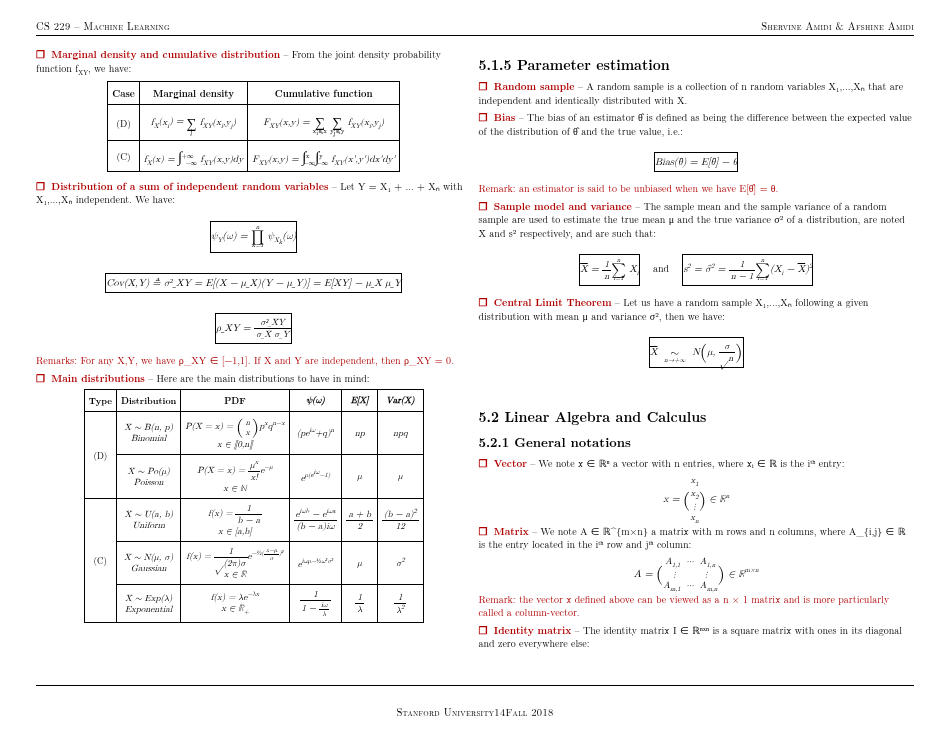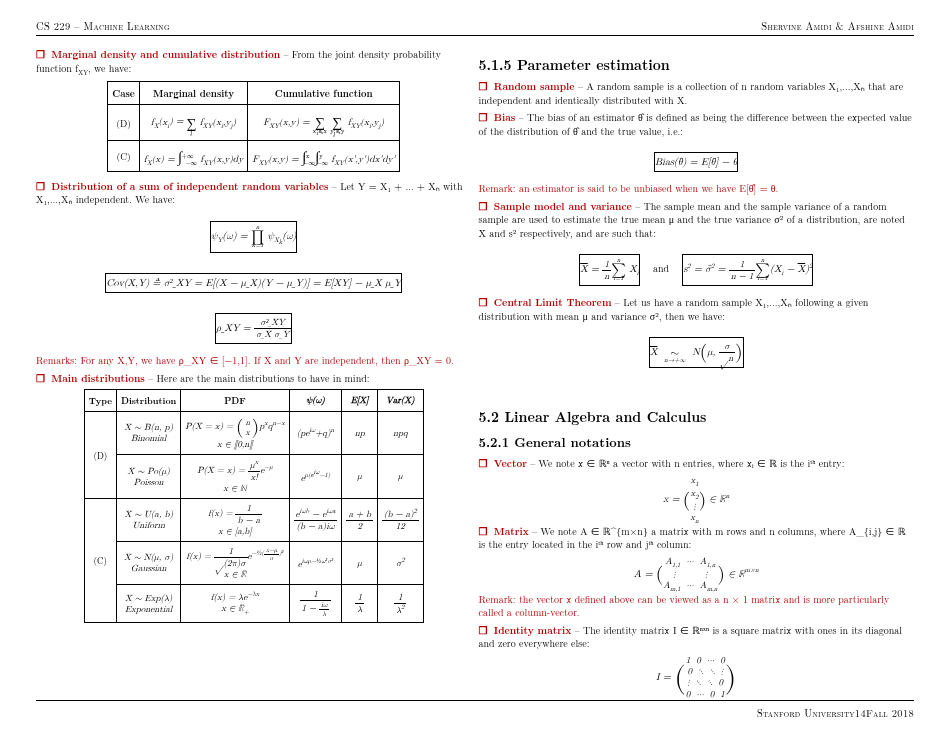--- a/index.html
+++ b/index.html
@@ -23,26 +23,26 @@
     justify-content: space-between;
     font-variant: small-caps;
     font-size: 10.5px;
     letter-spacing: 0.3px;
     border-bottom: 0.5px solid #000;
     padding-bottom: 2px;
     margin-bottom: 12px;
   }
   .footer {
     display: flex;
-    justify-content: flex-end;
+    justify-content: center;
     font-variant: small-caps;
     font-size: 10.5px;
     letter-spacing: 0.3px;
     border-top: 0.5px solid #000;
-    padding-top: 4px;
+    padding-top: 18px;
     margin-top: auto;
   }
   .cols {
     display: flex;
     gap: 7px;
     flex: 1;
   }
   .col {
     flex: 1;
     min-width: 0;
@@ -307,23 +307,20 @@
       <div class="centered math">
         <i>A</i> = <span class="bigp">(</span><span class="matrix"><i>A</i><sub>1,1</sub>&nbsp;&nbsp;···&nbsp;&nbsp;<i>A</i><sub>1,<i>n</i></sub><br>⋮&nbsp;&nbsp;&nbsp;&nbsp;&nbsp;&nbsp;&nbsp;&nbsp;&nbsp;&nbsp;⋮<br><i>A<sub>m,1</sub></i>&nbsp;&nbsp;···&nbsp;&nbsp;<i>A<sub>m,n</sub></i></span><span class="bigp">)</span> ∈ ℝ<sup><i>m</i>×<i>n</i></sup>
       </div>
       <div class="remark">Remark: the vector x defined above can be viewed as a n × 1 matrix and is more particularly called a column-vector.</div>
 
       <div class="para">
         <span class="bullet">❐</span>
         <span class="term">Identity matrix</span>
         <span> – The identity matrix I ∈ ℝⁿˣⁿ is a square matrix with ones in its diagonal and zero everywhere else:</span>
       </div>
-      <div class="centered math">
-        <i>I</i> = <span class="bigp" style="font-size:30px">(</span><span class="matrix">1&nbsp;&nbsp;0&nbsp;&nbsp;···&nbsp;&nbsp;0<br>0&nbsp;&nbsp;⋱&nbsp;&nbsp;⋱&nbsp;&nbsp;⋮<br>⋮&nbsp;&nbsp;⋱&nbsp;&nbsp;⋱&nbsp;&nbsp;0<br>0&nbsp;&nbsp;···&nbsp;&nbsp;0&nbsp;&nbsp;1</span><span class="bigp" style="font-size:30px">)</span>
-      </div>
 
     </div>
   </div>
 
   <div class="footer">
     <span>Stanford University</span>
     <span>14</span>
     <span>Fall 2018</span>
   </div>
 

